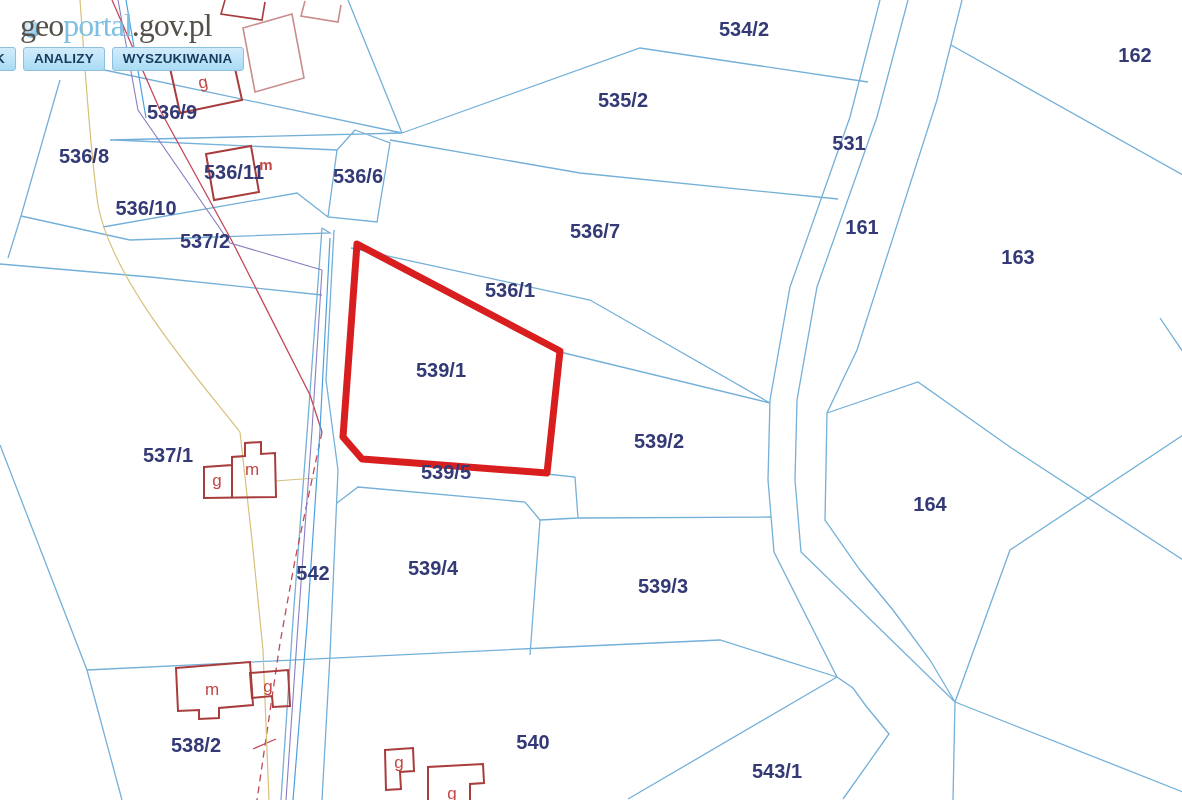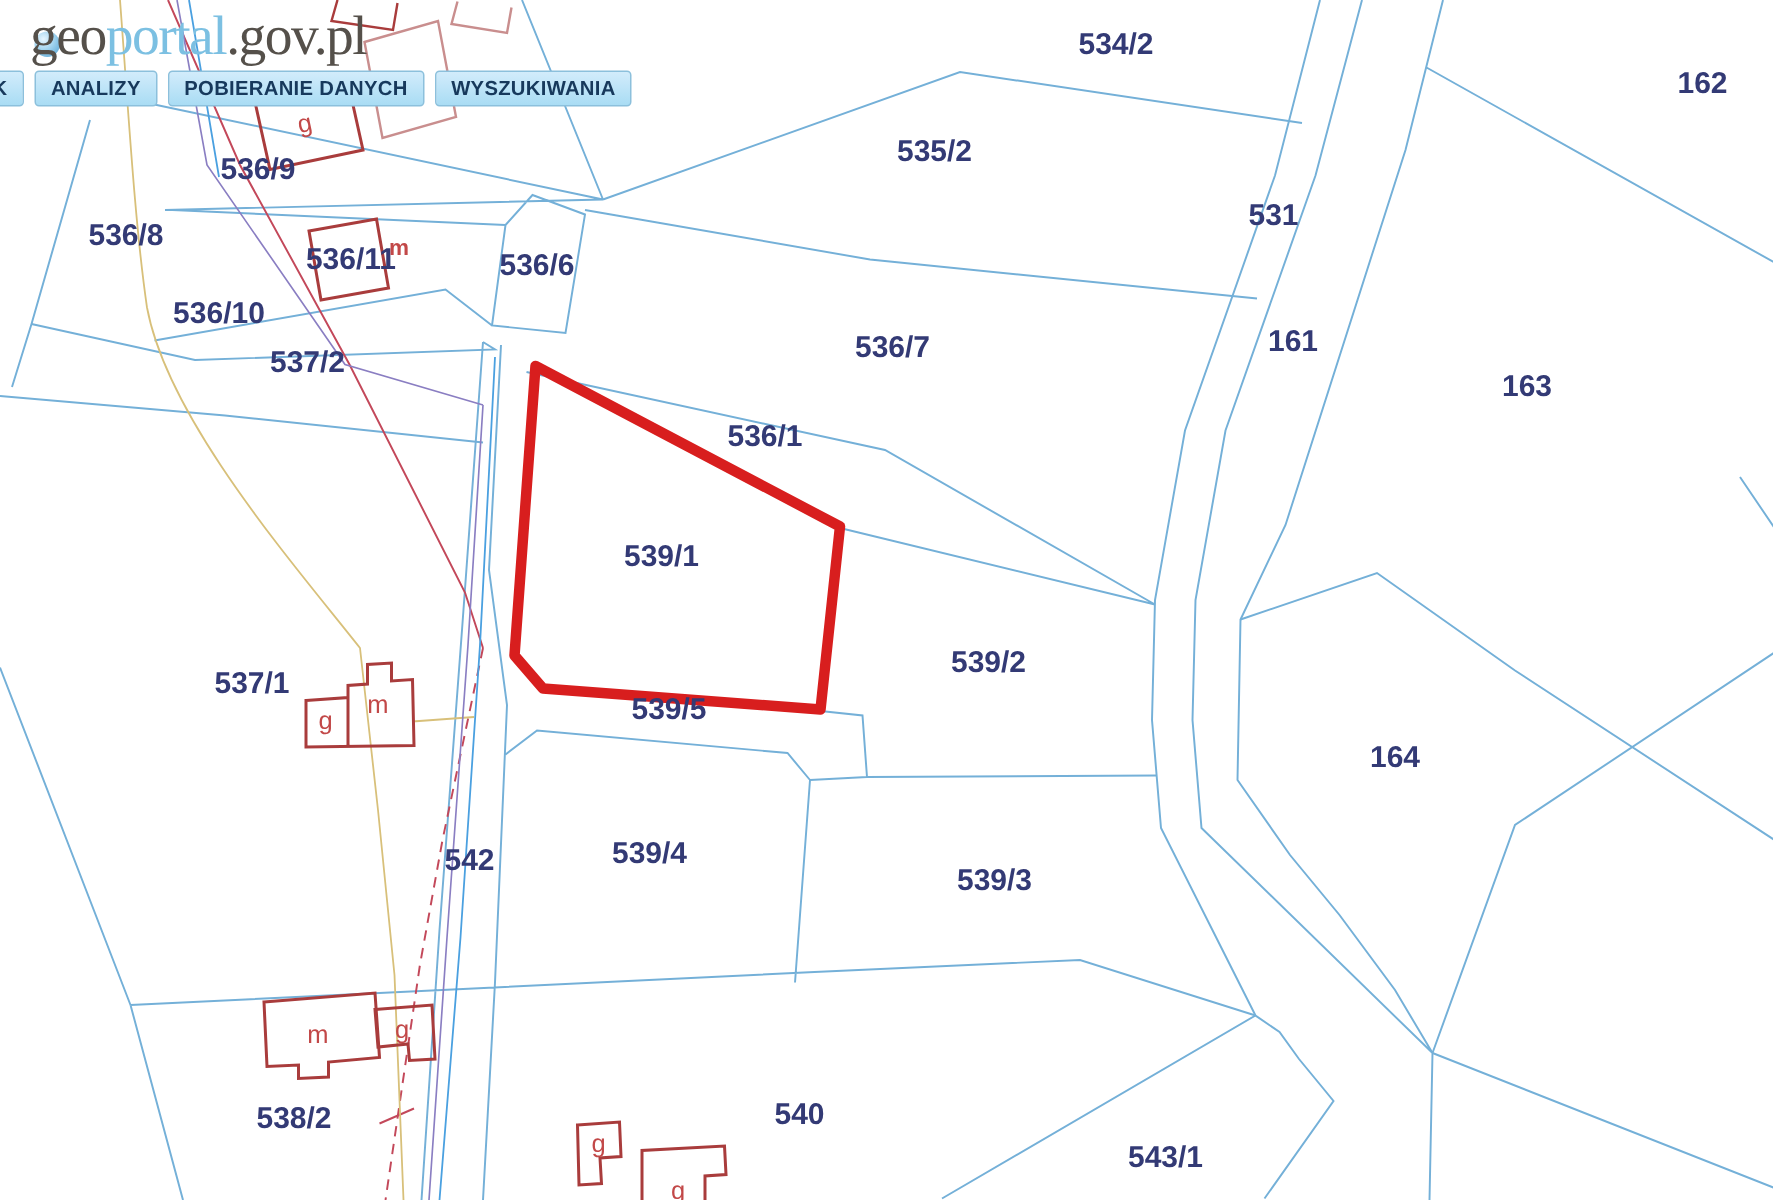--- a/index.html
+++ b/index.html
@@ -3,21 +3,21 @@
 <meta charset="utf-8">
 <style>
   html,body{margin:0;padding:0}
   body{
     width:1182px;height:800px;position:relative;overflow:hidden;
     background:#ffffff;font-family:"Liberation Sans",sans-serif;
   }
   #map-svg{position:absolute;left:0;top:0;z-index:0}
   
   #logo{position:absolute;left:20px;top:4px;z-index:3;cursor:pointer;
-        font-family:"Liberation Serif",serif;font-size:37px;letter-spacing:-1px;
+        font-family:"Liberation Serif",serif;font-size:32px;letter-spacing:-1px;
         white-space:nowrap;line-height:42px}
   #logo .dark{color:#55504a}
   #logo .blue{color:#7cc0e2}
   #logo-ball{position:absolute;left:23px;top:21px;width:17px;height:17px;border-radius:50%;
         background:radial-gradient(circle at 35% 30%,#e8f6ff 0%,#9fd2ee 45%,#4e9ecf 100%);
         z-index:2}
   
   #menu{position:absolute;left:0;top:47px;z-index:3;display:flex;gap:7px}
   .menu-btn{
     background:linear-gradient(#d2ecfb,#a9dcf4);
@@ -141,15 +141,14 @@
 </svg>
 
 <div id="logo-ball"></div>
 <div id="logo">
   <span class="dark">geo</span><span class="blue">portal</span><span class="dark">.gov.pl</span>
 </div>
 
 <div id="menu">
   <button class="menu-btn partial">K</button>
   <button class="menu-btn">ANALIZY</button>
-  <button class="menu-btn">POBIERANIE DANYCH</button>
   <button class="menu-btn">WYSZUKIWANIA</button>
 </div>
 
 </body></html>

